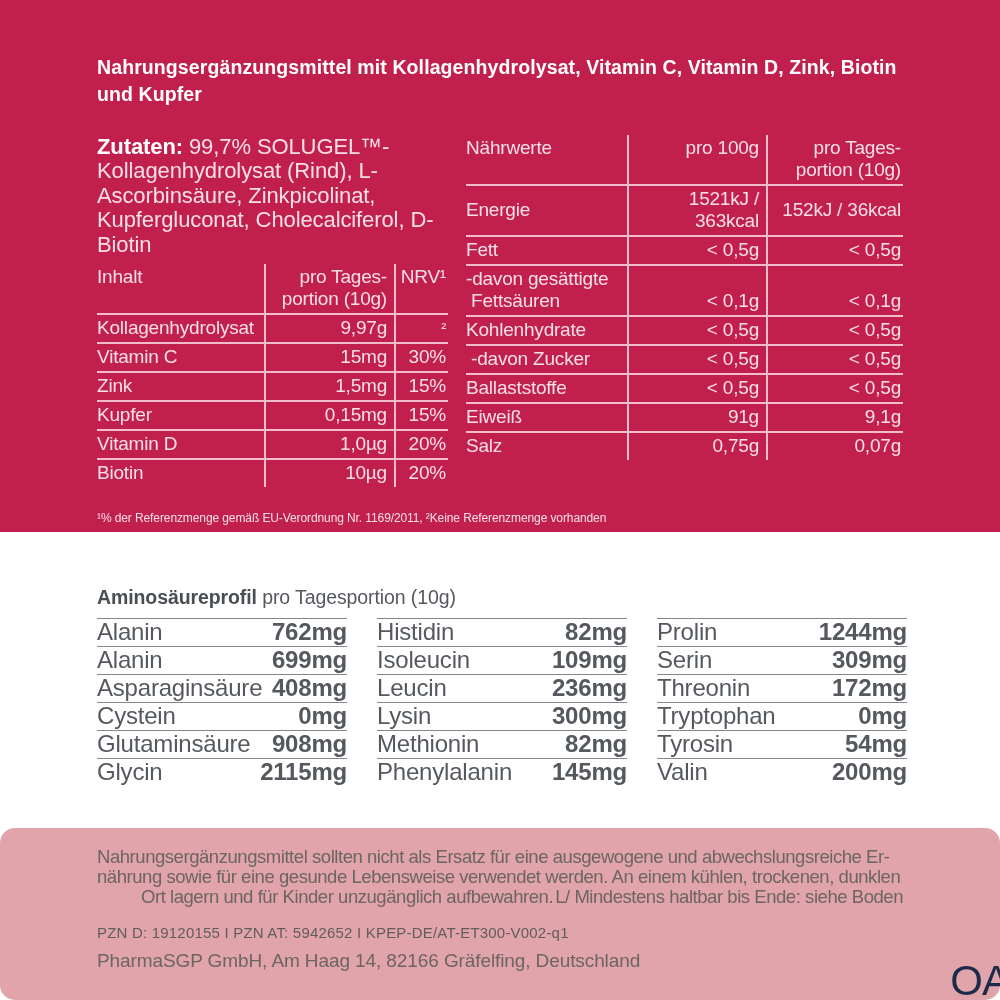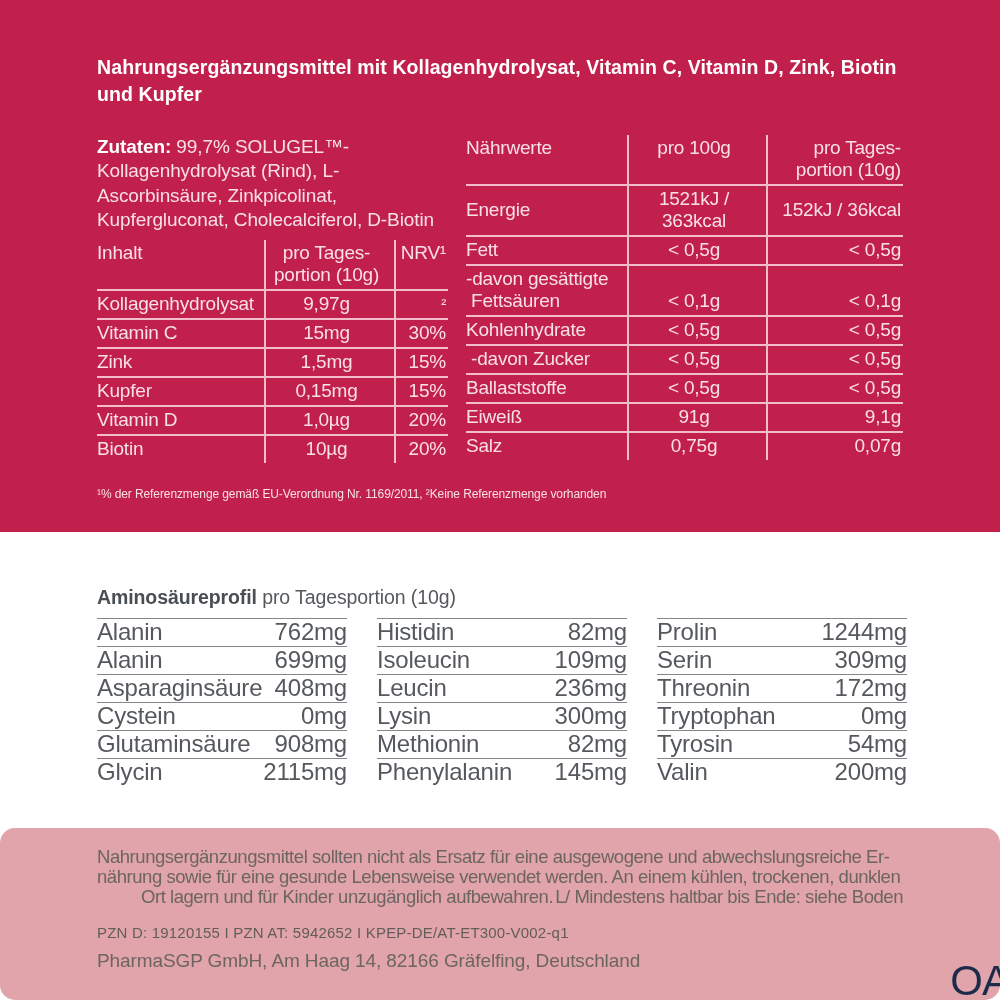--- a/index.html
+++ b/index.html
@@ -16,35 +16,35 @@
     background:#C2204C;color:#F9DFE6;
     box-sizing:border-box;padding:54px 97px 0 97px;
   }
   .product-title{
     margin:0;color:#FFFFFF;font-size:19.5px;font-weight:bold;
     line-height:1.38;letter-spacing:.1px;
   }
   .cols{display:flex;margin-top:27px;}
   .col-left{width:351px;flex:0 0 351px;}
   .col-right{width:437px;flex:0 0 437px;margin-left:18px;}
-  .ingredients{margin:0;font-size:19px;line-height:24.5px;letter-spacing:-.1px;}
+  .ingredients{margin:0;font-size:22px;line-height:24.5px;letter-spacing:-.1px;}
   .ingredients b{color:#FFFFFF;font-weight:bold;}
 
   table{border-collapse:collapse;table-layout:fixed;}
   td{font-size:19px;line-height:22px;padding:2px 0 3px 0;letter-spacing:-.2px;}
   .t-inhalt{width:351px;margin-top:7px;}
   .t-inhalt col.c1{width:168px;} .t-inhalt col.c2{width:130px;} .t-inhalt col.c3{width:53px;}
   .t-nw{width:437px;}
   .t-nw col.c1{width:162px;} .t-nw col.c2{width:139px;} .t-nw col.c3{width:136px;}
 
   .t-red td{vertical-align:middle;}
   .t-red thead td{vertical-align:top;white-space:pre-line;}
   .t-red tbody tr{border-top:2px solid rgba(255,233,239,.78);}
   .t-red td.v2,.t-red td.v3{border-left:2px solid rgba(255,233,239,.78);}
-  .t-red td.num{text-align:center;padding-right:7px;white-space:pre-line;}
+  .t-red td.num{text-align:right;padding-right:7px;white-space:pre-line;}
   .t-red td.end{text-align:right;padding-right:2px;padding-left:0;}
   .t-red td.name{white-space:pre-line;}
   .t-red td.vb{vertical-align:bottom;}
   .t-red td.sup2{vertical-align:top;font-size:15px;}
 
   .footnote{margin:24px 0 0 0;font-size:12px;letter-spacing:-.1px;color:#F9DFE6;}
 
   
   .sec-white{
     position:absolute;top:532px;left:0;width:1000px;height:264px;
@@ -54,21 +54,21 @@
   .amino-heading{margin:0;font-size:19.5px;font-weight:normal;color:#55595E;letter-spacing:-.1px;}
   .amino-heading b{font-weight:bold;color:#494E53;}
   .amino-cols{display:flex;margin-top:9px;}
   .amino-col{width:250px;flex:0 0 250px;}
   .amino-col + .amino-col{margin-left:30px;}
   .amino-row{
     display:flex;justify-content:space-between;
     border-top:1.5px solid #83878C;
     font-size:24px;line-height:22px;padding:2px 0 3px 0;letter-spacing:-.2px;
   }
-  .amino-row .val{text-align:right;}
+  .amino-row .val{text-align:right;font-weight:bold;}
 
   
   .sec-pink{
     position:absolute;top:828px;left:0;width:1000px;height:172px;
     background:#E0A4AA;color:#6C6562;
     box-sizing:border-box;padding:19px 97px 0 97px;border-radius:15px;
   }
   .warning{margin:0;font-size:18.5px;line-height:20px;letter-spacing:-.45px;}
   .warn-last{display:flex;justify-content:space-between;margin-left:44px;}
   .pzn{margin:17px 0 0 0;font-size:15px;letter-spacing:.2px;color:#625D5A;}

